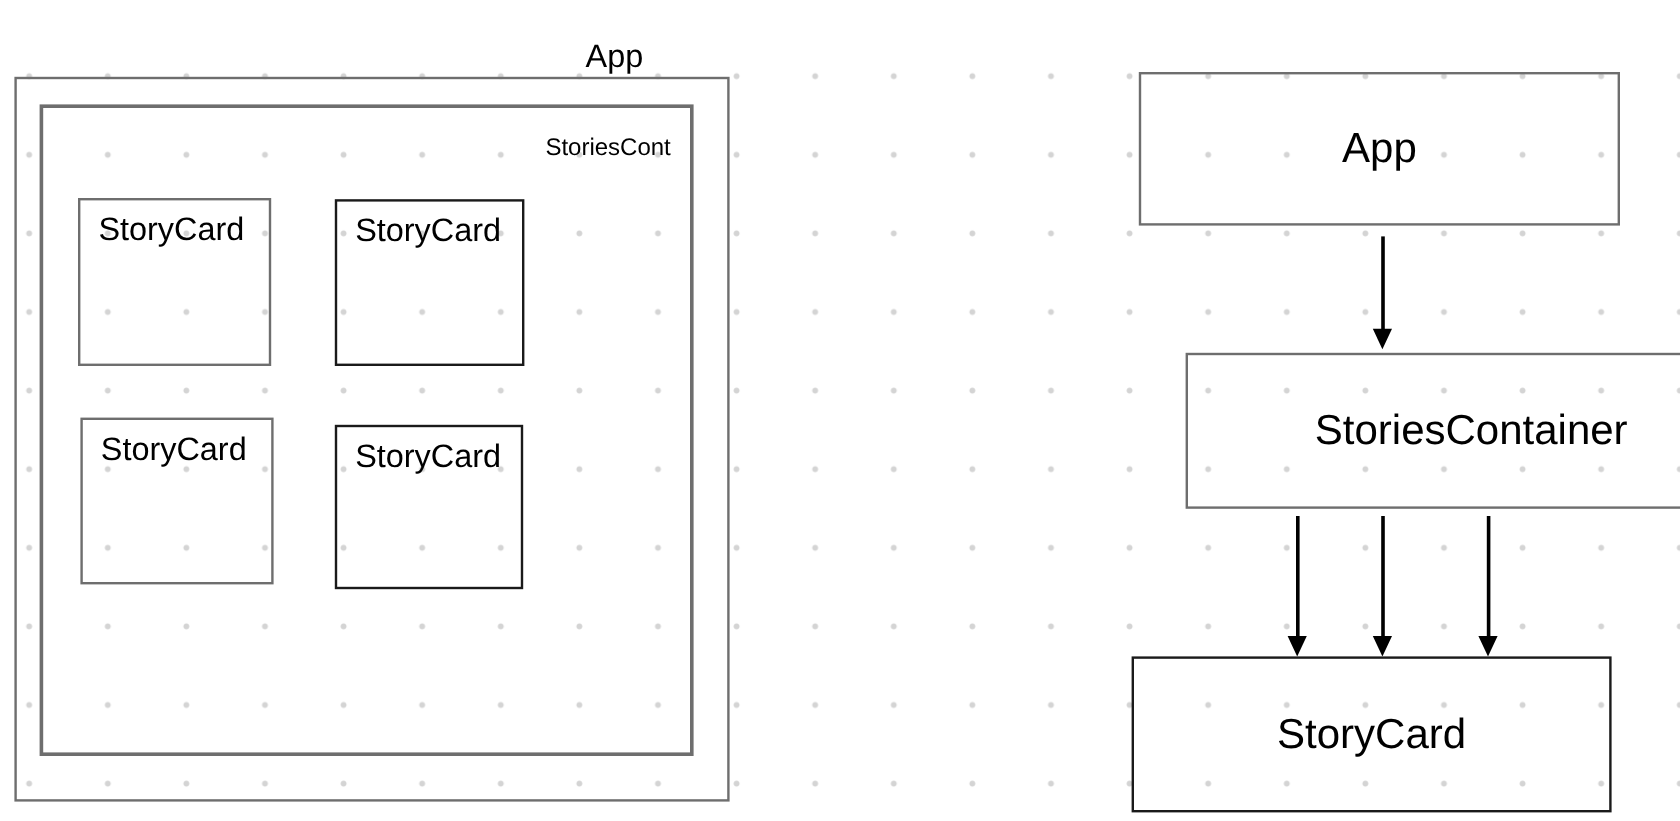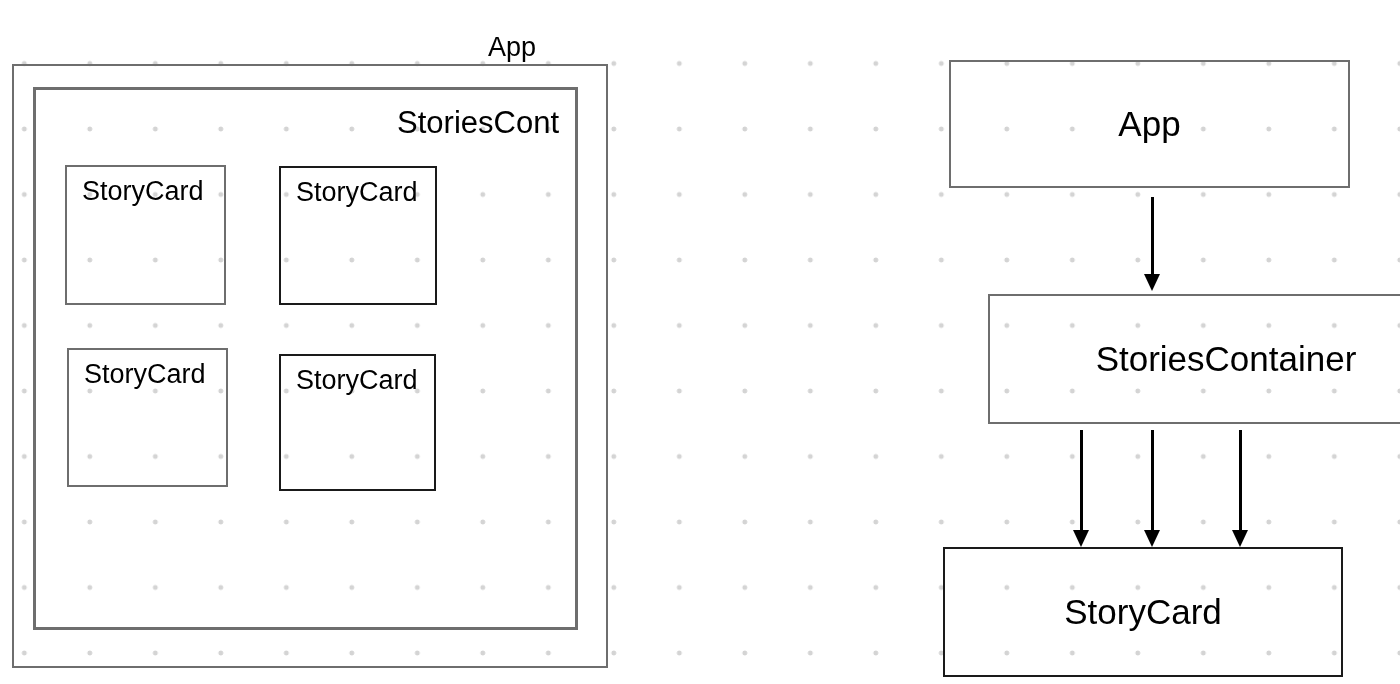--- a/index.html
+++ b/index.html
@@ -38,21 +38,21 @@
     left: 488px;
     top: 11px;
     font-size: 27px;
     line-height: 32px;
     white-space: nowrap;
   }
   .stories-cont-label {
     position: absolute;
     top: 18px;
     right: 16px;
-    font-size: 31px;
+    font-size: 20px;
     line-height: 30px;
     white-space: nowrap;
   }
   .card-tl { left: 65px;  top: 145px; width: 161px; height: 140px; }
   .card-tr { left: 279px; top: 146px; width: 158px; height: 139px; }
   .card-bl { left: 67px;  top: 328px; width: 161px; height: 139px; }
   .card-br { left: 279px; top: 334px; width: 157px; height: 137px; }
   .card-label {
     padding: 9px 0 0 15px;
     font-size: 27px;

